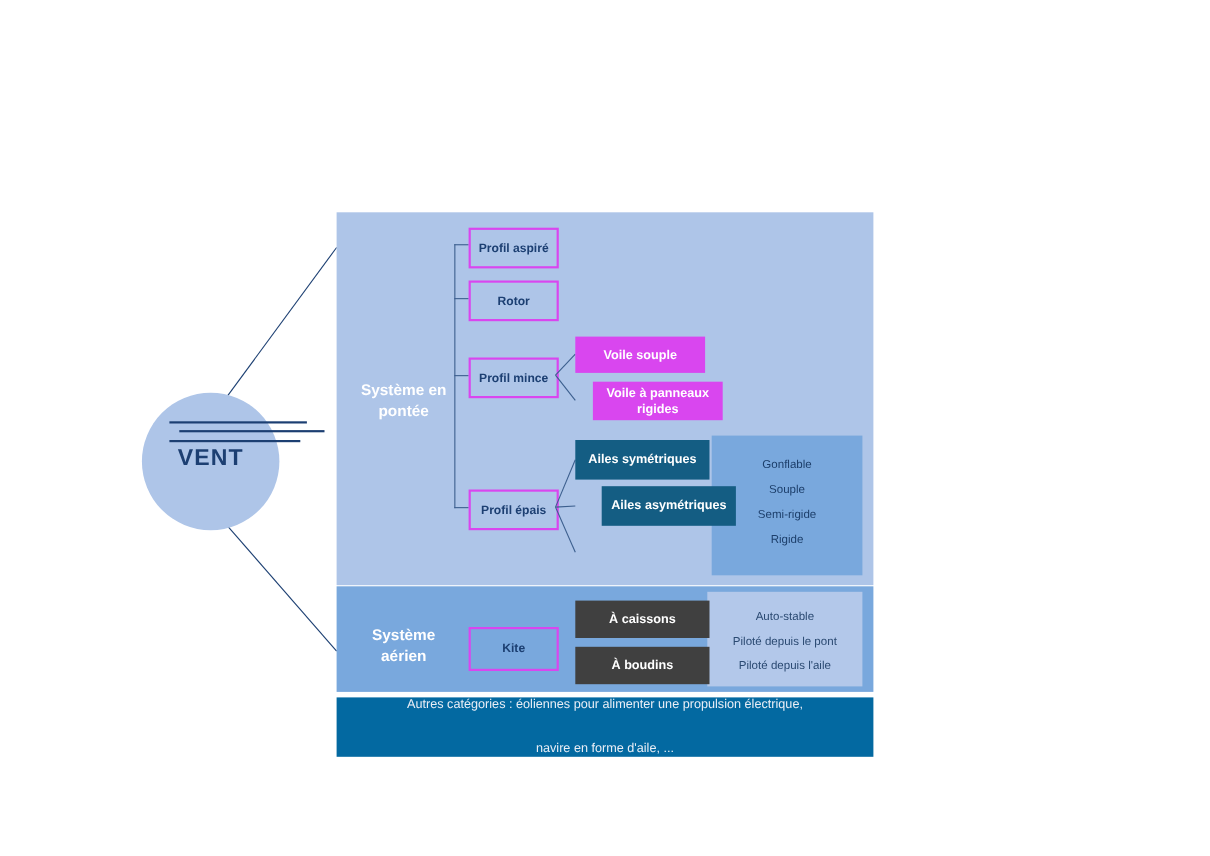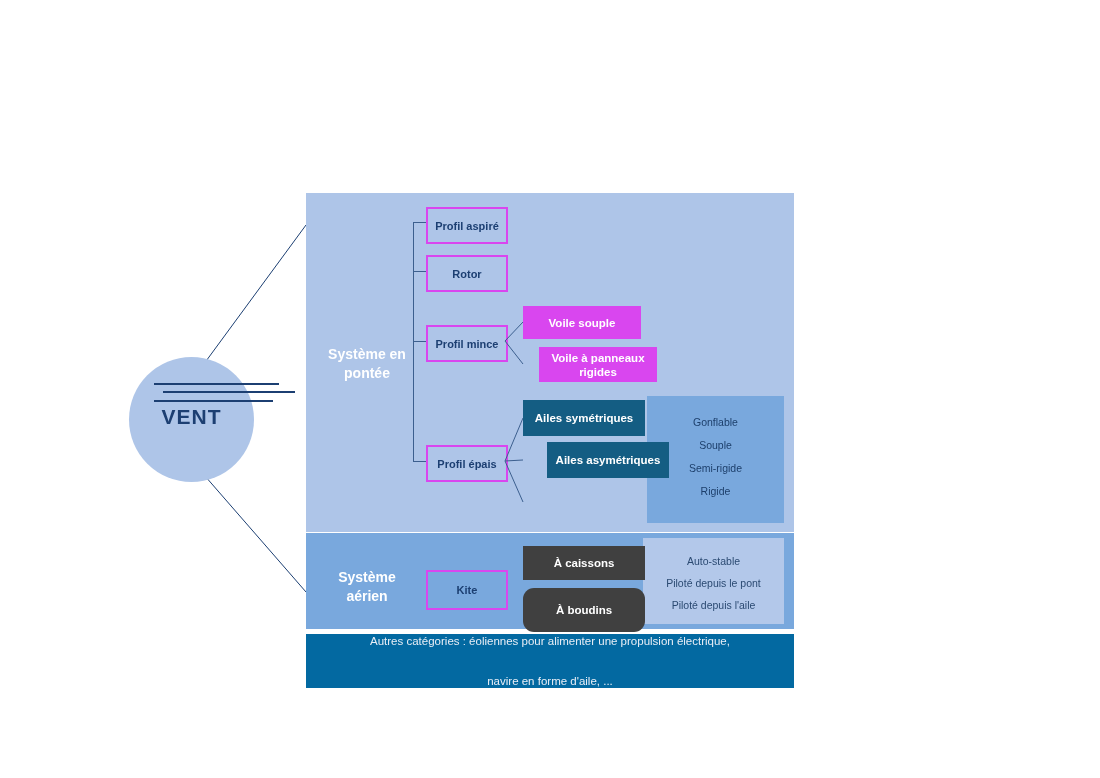--- a/index.html
+++ b/index.html
@@ -150,21 +150,21 @@
 
   <div class="subpanel sp-kite">
     <div class="sp-item" style="top:17px;">Auto-stable</div>
     <div class="sp-item" style="top:39px;">Piloté depuis le pont</div>
     <div class="sp-item" style="top:61px;">Piloté depuis l'aile</div>
   </div>
 
   <div class="obox" style="left:426px;top:570px;width:78px;height:36px;">Kite</div>
 
   <div class="fbox kite" style="left:523px;top:546px;width:122px;height:34px;">À caissons</div>
-  <div class="fbox kite" style="left:523px;top:588px;width:122px;height:44px;border-radius:11px;">À boudins</div>
+  <div class="fbox kite" style="left:523px;top:588px;width:122px;height:34px;">À boudins</div>
 
   <div class="panel-footer">
     <span>
       <span>Autres catégories : éoliennes pour alimenter une propulsion électrique,</span><br>
       <span>navire en forme d'aile, ...</span>
     </span>
   </div>
 
 </div>
 

